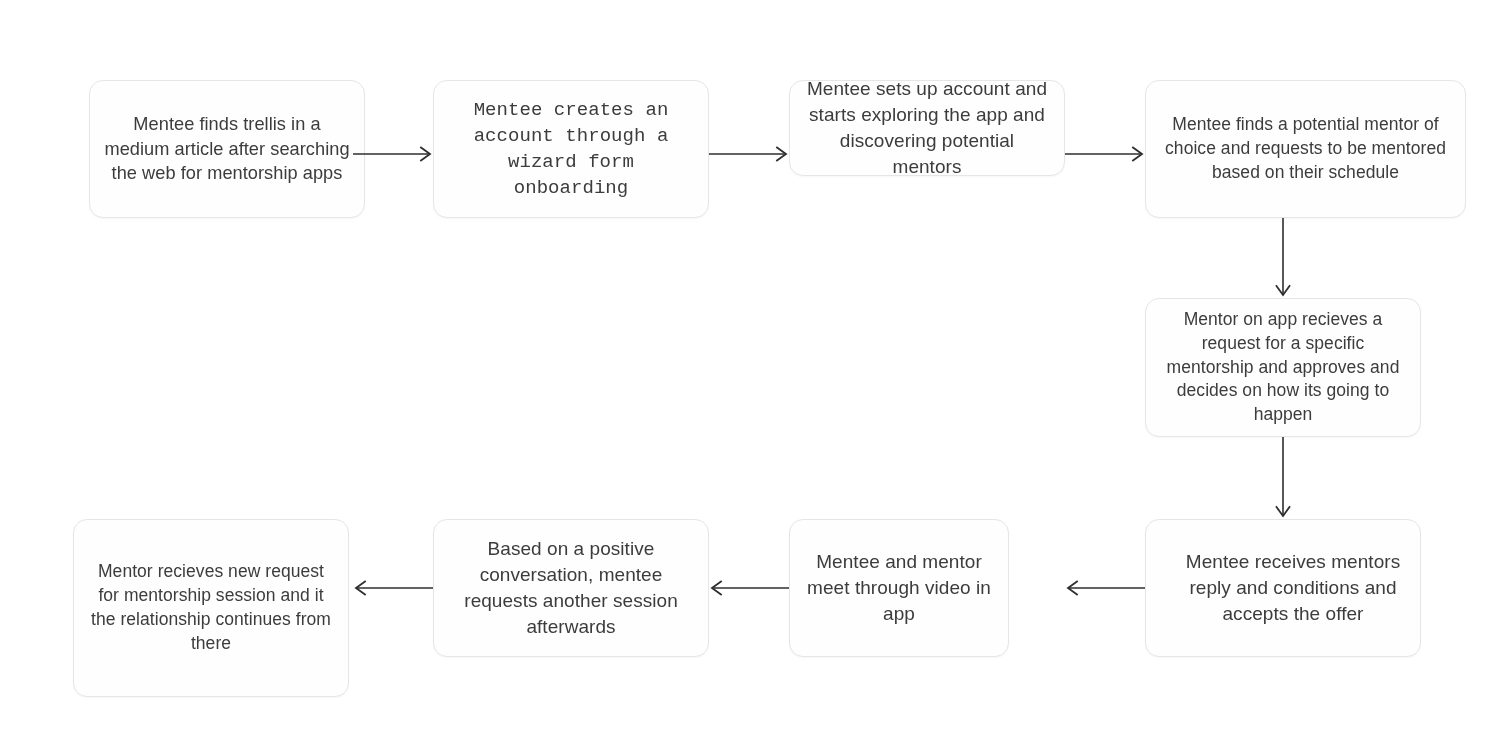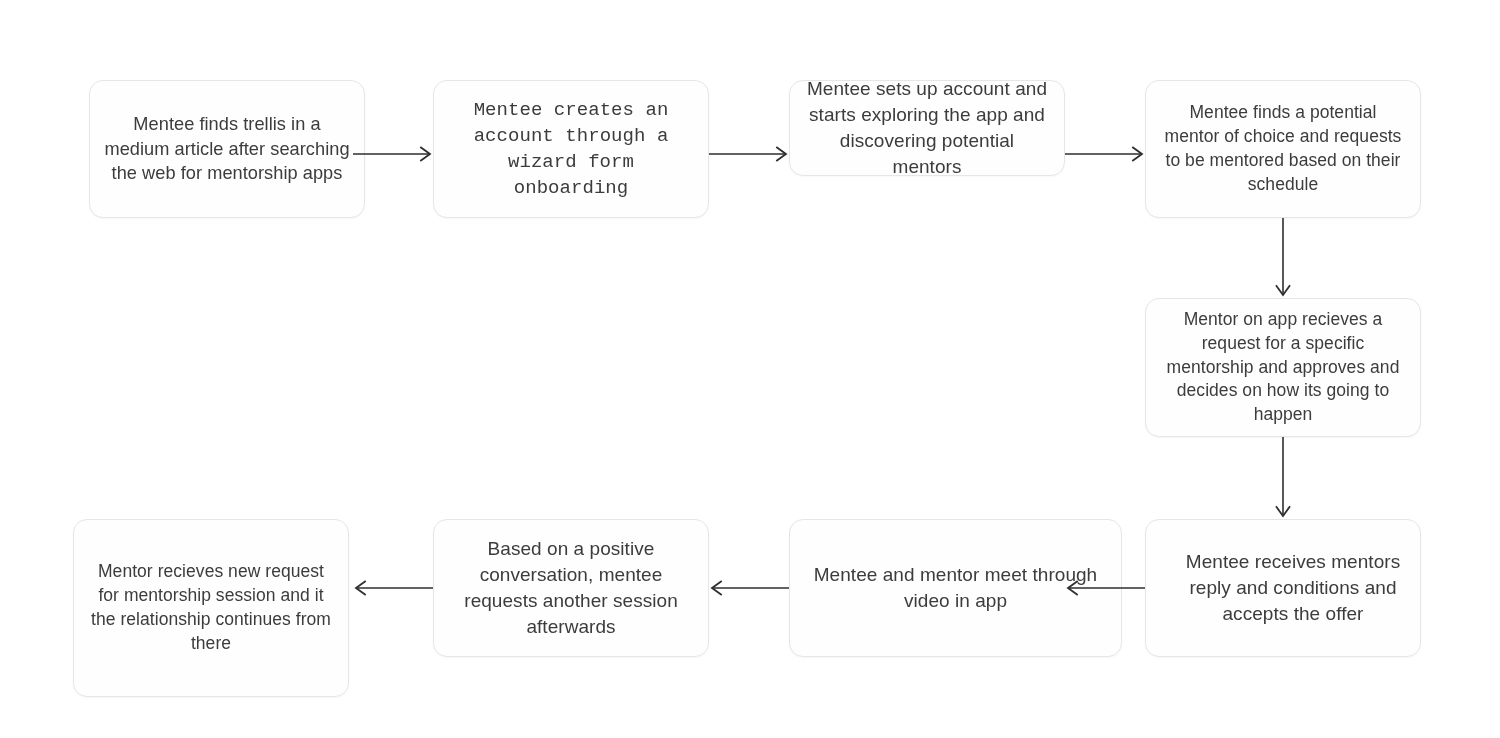--- a/index.html
+++ b/index.html
@@ -75,33 +75,33 @@
   </div>
 
   <div class="node size-lg" style="left:433px; top:80px;  width:276px; height:138px;font-family:Liberation Mono, monospace;">
     <span class="node-label">Mentee creates an account through a wizard form onboarding</span>
   </div>
 
   <div class="node size-lg" style="left:789px; top:80px;  width:276px; height:96px;">
     <span class="node-label">Mentee sets up account and starts exploring the app and discovering potential mentors</span>
   </div>
 
-  <div class="node" style="left:1145px; top:80px;  width:276px; height:138px;">
+  <div class="node" style="left:1145px; top:80px;  width:321px; height:138px;">
     <span class="node-label">Mentee finds a potential mentor of choice and requests to be mentored based on their schedule</span>
   </div>
 
   <div class="node" style="left:1145px; top:298px; width:276px; height:139px;">
     <span class="node-label">Mentor on app recieves a request for a specific mentorship and approves and decides on how its going to happen</span>
   </div>
 
   <div class="node size-lg" style="left:1145px; top:519px; width:276px; height:138px;padding-left:34px;">
     <span class="node-label">Mentee receives mentors reply and conditions and accepts the offer</span>
   </div>
 
-  <div class="node size-lg" style="left:789px;  top:519px; width:333px; height:138px;">
+  <div class="node size-lg" style="left:789px;  top:519px; width:220px; height:138px;">
     <span class="node-label">Mentee and mentor meet through video in app</span>
   </div>
 
   <div class="node size-lg" style="left:433px;  top:519px; width:276px; height:138px;">
     <span class="node-label">Based on a positive conversation, mentee requests another session afterwards</span>
   </div>
 
   <div class="node" style="left:73px;   top:519px; width:276px; height:178px;">
     <span class="node-label">Mentor recieves new request for mentorship session and it the relationship continues from there</span>
   </div>

